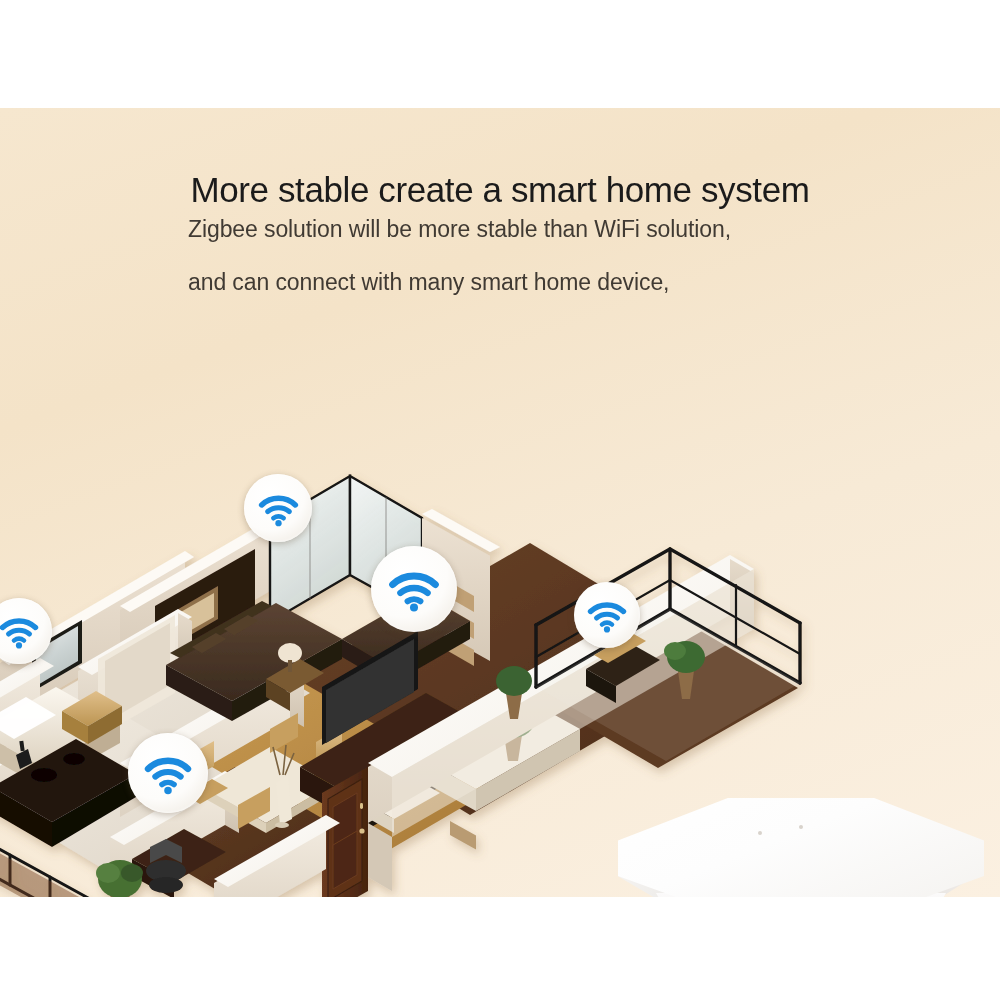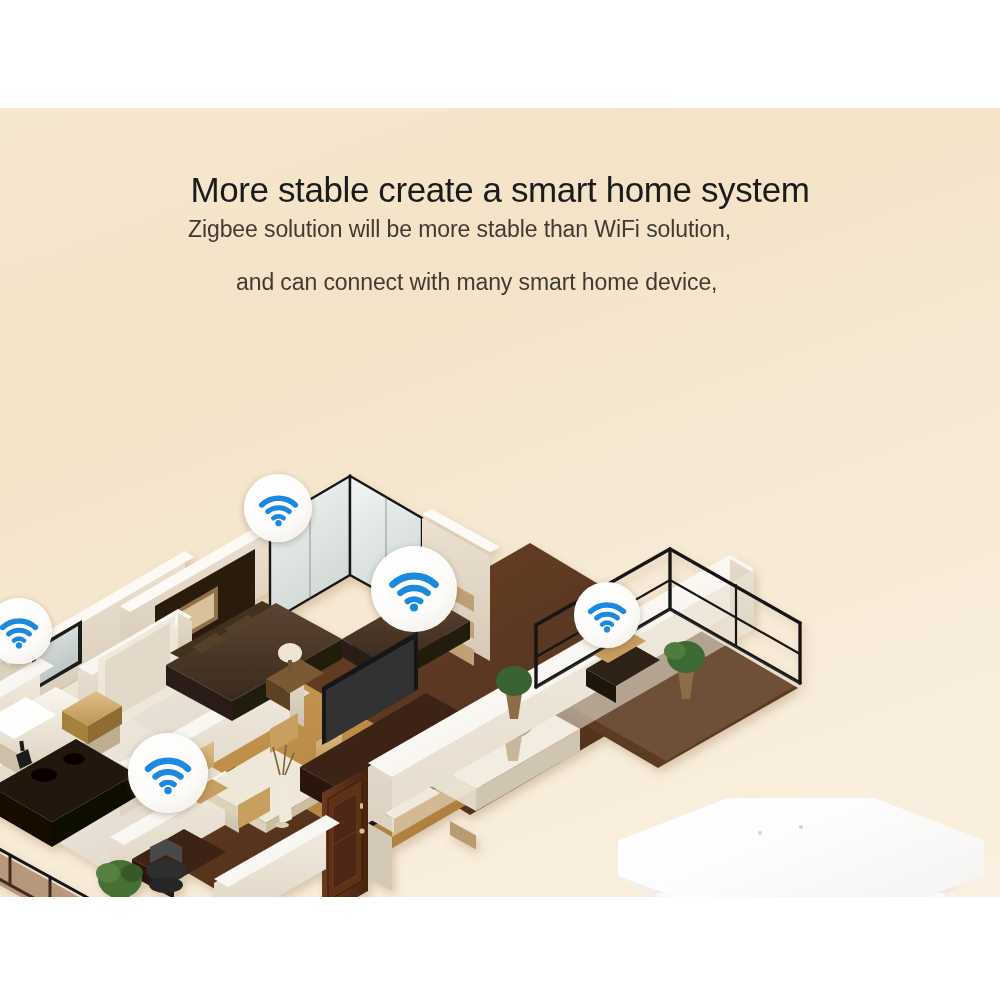--- a/index.html
+++ b/index.html
@@ -13,21 +13,21 @@
           background:linear-gradient(160deg,#f6e7cf 0%,#f4e3c8 28%,#f7ead6 60%,#fbf0e1 100%);
           overflow:hidden;}
 
   
   #headline{position:absolute;left:0;top:64px;width:1000px;text-align:center;
             font-size:35px;line-height:1.05;color:#1b1b1b;letter-spacing:-0.4px;
             font-weight:400;white-space:nowrap;}
   #sub1,#sub2{position:absolute;left:188px;color:#403a33;font-size:23px;
               line-height:1.25;letter-spacing:-0.1px;white-space:nowrap;}
   #sub1{top:107px;}
-  #sub2{top:160px;margin-left:48px;}
+  #sub2{top:160px;}
 
   
   #scene{position:absolute;left:-30px;top:255px;width:880px;height:560px;}
 
   
   .wifi{position:absolute;border-radius:50%;
         background:radial-gradient(circle at 38% 32%,#ffffff 0%,#fdfcfa 55%,#ece6dc 100%);
         box-shadow:0 2px 7px rgba(90,70,45,.33), inset 0 0 3px rgba(255,255,255,.95);
         display:flex;align-items:center;justify-content:center;}
   .wifi svg{display:block;}

